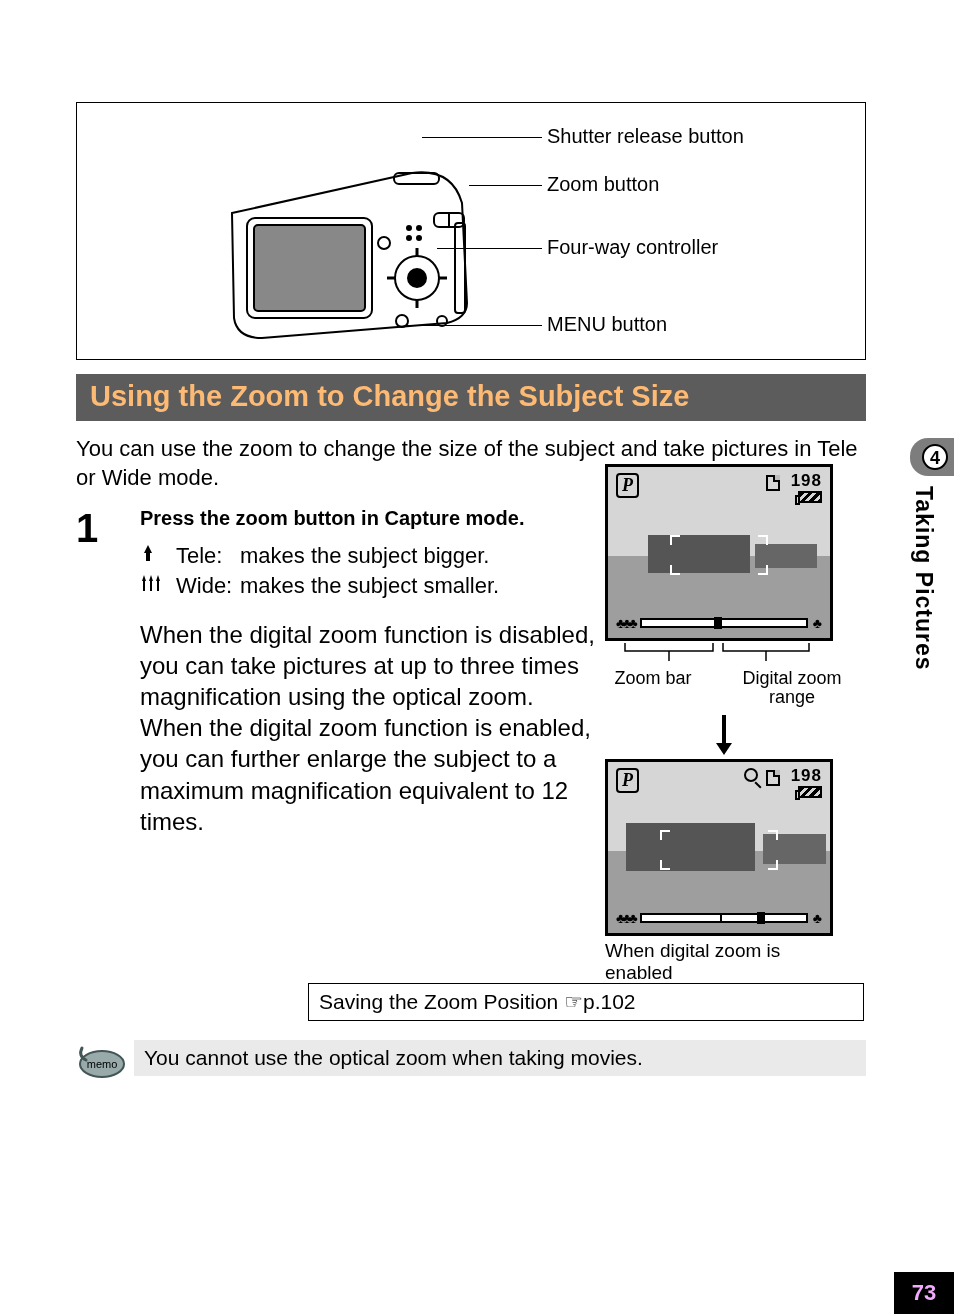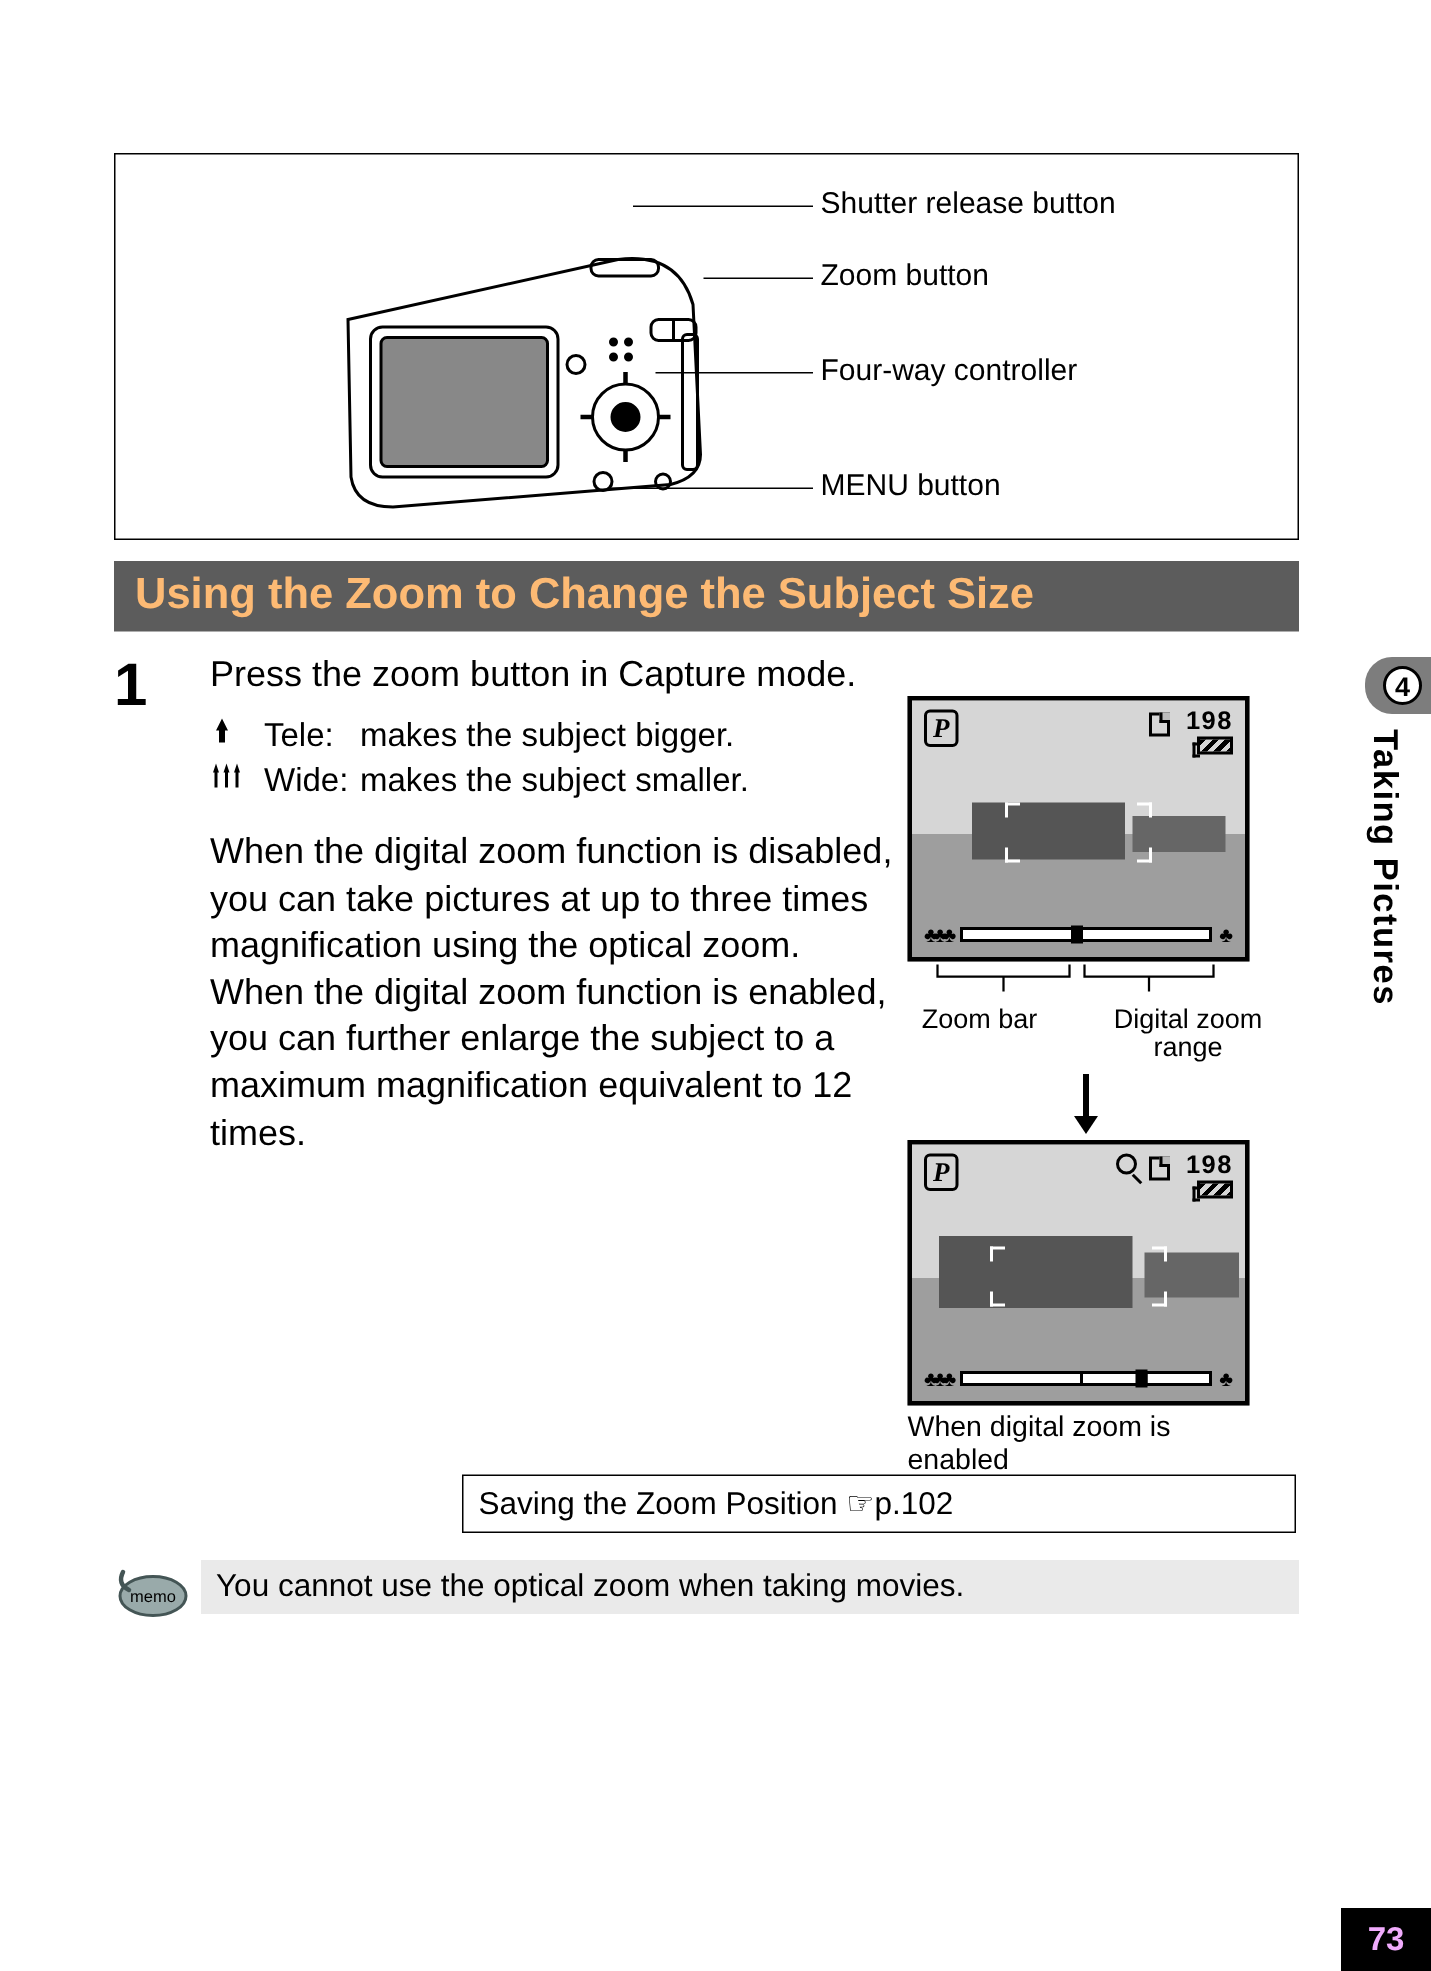--- a/index.html
+++ b/index.html
@@ -34,21 +34,21 @@
     color: #fdba74;
     font-size: 29px;
     font-weight: bold;
     padding: 6px 14px 8px 14px;
     margin-bottom: 14px;
   }
   .intro { font-size:22px; line-height:1.3; margin-bottom:14px; }
   .step-row { display:flex; }
   .step-num { font-size:40px; font-weight:bold; width:64px; line-height:1; padding-top:2px;}
   .step-body { flex:1; }
-  .step-head { font-size:24px; font-weight:normal; line-height:1.25; margin-bottom:10px; }
+  .step-head { font-size:20px; font-weight:bold; line-height:1.25; margin-bottom:10px; }
   .zoom-defs { font-size:22px; line-height:1.35; margin-bottom:18px;}
   .zoom-defs .row { display:flex; align-items:center; }
   .zoom-defs .ic { width:36px; text-align:left; }
   .zoom-defs .lbl { width:64px; }
   .body-para { font-size:24px; line-height:1.3; }
   
   .shots-col { position:absolute; left:605px; top:464px; width:238px; }
   .lcd { width:228px; height:177px; border:3px solid #000; position:relative; background:#bcbcbc; overflow:hidden; }
   .lcd .sky { position:absolute; left:0; top:0; right:0; height:52%; background:#d6d6d6; }
   .lcd .ground { position:absolute; left:0; bottom:0; right:0; height:48%; background:#9e9e9e; }
@@ -128,20 +128,21 @@
 
     <div class="leader-line" style="left:360px; top:145px; width:105px;"></div>
     <div class="leader-label" style="left:470px; top:133px;">Four-way controller</div>
 
     <div class="leader-line" style="left:330px; top:222px; width:135px;"></div>
     <div class="leader-label" style="left:470px; top:210px;">MENU button</div>
   </div>
 
   <div class="section-bar">Using the Zoom to Change the Subject Size</div>
 
+  <p class="intro">You can use the zoom to change the size of the subject and take pictures in Tele or Wide mode.</p>
 
   <div class="step-row">
     <div class="step-num">1</div>
     <div class="step-body" style="width:460px;">
       <div class="step-head">Press the zoom button in Capture mode.</div>
       <div class="zoom-defs">
         <div class="row">
           <span class="ic">
             <svg width="16" height="20" viewBox="0 0 16 20">
                 <path d="M8 2 L12 10 L10 10 L10 18 L6 18 L6 10 L4 10 Z" fill="#000"></path>

